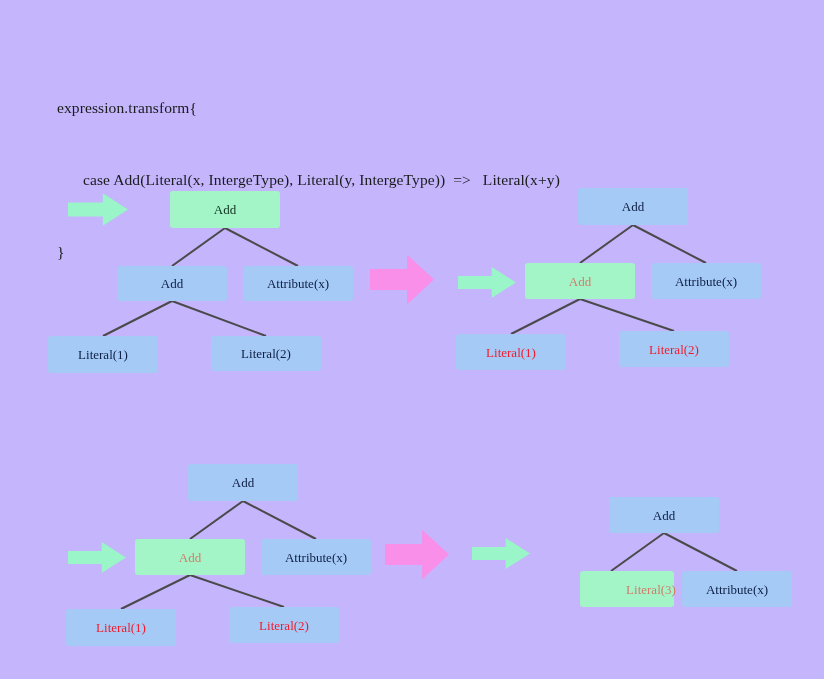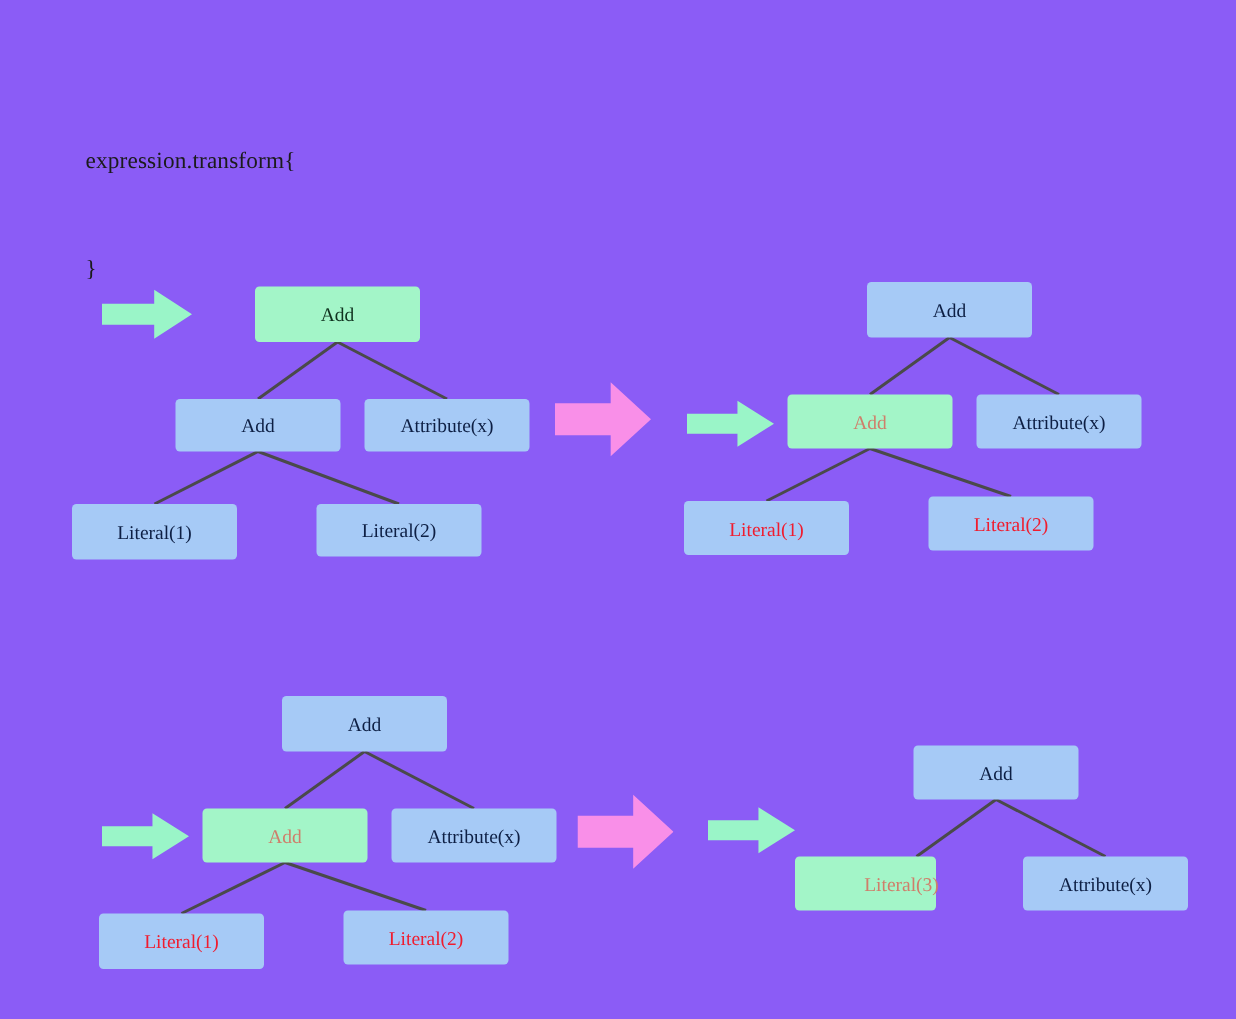--- a/index.html
+++ b/index.html
@@ -12,21 +12,21 @@
     height: 679px;
     position: relative;
     overflow: hidden;
     font-family: "Liberation Serif", "DejaVu Serif", serif;
   }
   #stage {
     position: absolute;
     left: 0; top: 0;
     width: 824px;
     height: 679px;
-    background: #8b5cf6;
+    background: #c4b5fd;
   }
   
   #code-block {
     position: absolute;
     left: 57px;
     top: 48px;
     width: 700px;
     color: #1b1b1b;
     font-family: "Liberation Serif", "DejaVu Serif", serif;
     font-size: 15.5px;
@@ -69,20 +69,21 @@
   .arrow { position: absolute; }
   .arrow svg { display: block; }
 </style>
 </head>
 <body>
 
 <div id="stage">
 
   <div id="code-block">
     <span class="code-line">expression.transform{</span>
+    <span class="code-line indent-1">case Add(Literal(x, IntergeType), Literal(y, IntergeType))  =&gt;   Literal(x+y)</span>
     <span class="code-line">}</span>
   </div>
 
   <svg id="edges" viewBox="0 0 824 679" width="824" height="679">
       <line x1="225" y1="228" x2="172" y2="266" stroke="#4a4a4a" stroke-width="2"></line>
       <line x1="225" y1="228" x2="298" y2="266" stroke="#4a4a4a" stroke-width="2"></line>
       <line x1="172" y1="301" x2="103" y2="336" stroke="#4a4a4a" stroke-width="2"></line>
       <line x1="172" y1="301" x2="266" y2="336" stroke="#4a4a4a" stroke-width="2"></line>
       <line x1="633" y1="225" x2="580" y2="263" stroke="#4a4a4a" stroke-width="2"></line>
       <line x1="633" y1="225" x2="706" y2="263" stroke="#4a4a4a" stroke-width="2"></line>
@@ -138,21 +139,21 @@
       </div>
       <div class="node node-blue txt-red" style="left: 66px; top: 609px; width: 110px; height: 37px;">
         <span>Literal(1)</span>
       </div>
       <div class="node node-blue txt-red" style="left: 229px; top: 607px; width: 110px; height: 36px;">
         <span>Literal(2)</span>
       </div>
       <div class="node node-blue txt-navy" style="left: 609px; top: 497px; width: 110px; height: 36px;">
         <span>Add</span>
       </div>
-      <div class="node node-green txt-salmon" style="left: 530px; top: 571px; width: 94px; height: 36px; padding-left: 48px;">
+      <div class="node node-green txt-salmon" style="left: 580px; top: 571px; width: 94px; height: 36px; padding-left: 48px;">
         <span>Literal(3)</span>
       </div>
       <div class="node node-blue txt-navy" style="left: 682px; top: 571px; width: 110px; height: 36px;">
         <span>Attribute(x)</span>
       </div>
     </div>
   <div id="arrows-layer">
       <div class="arrow" style="left: 68px; top: 192px; width: 60px; height: 35px;">
         <svg viewBox="0 0 100 60" width="60" height="35" preserveAspectRatio="none">
           <path d="M0,18 L58,18 L58,2 L100,30 L58,58 L58,42 L0,42 Z" fill="#9af5c8"></path>

